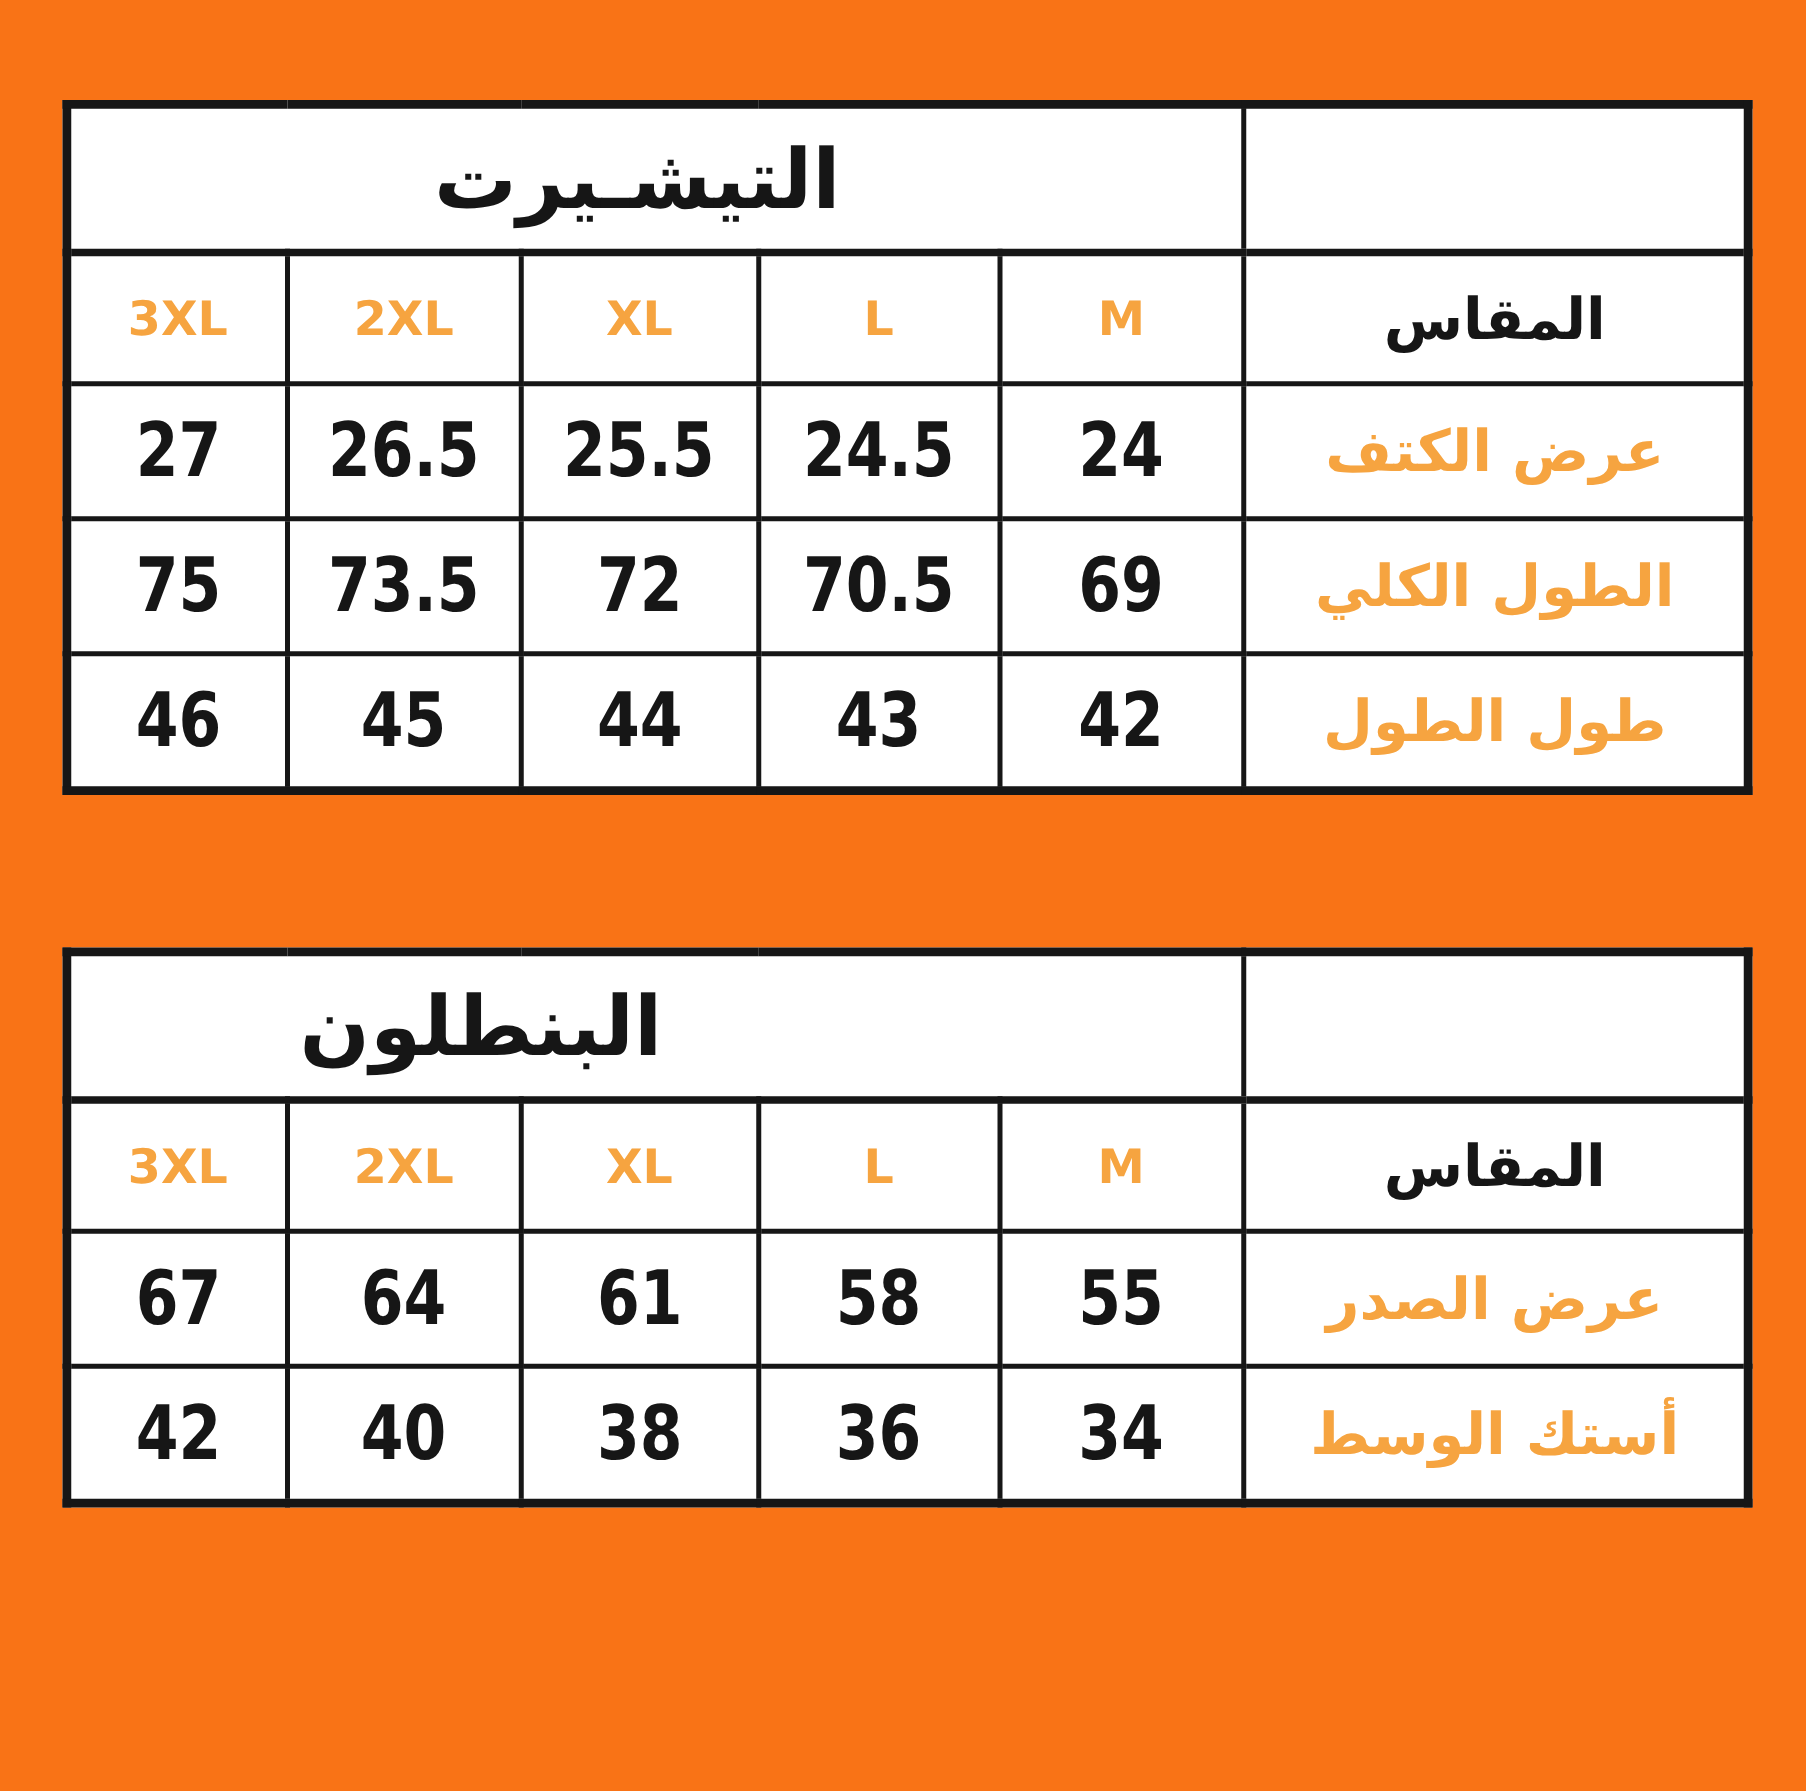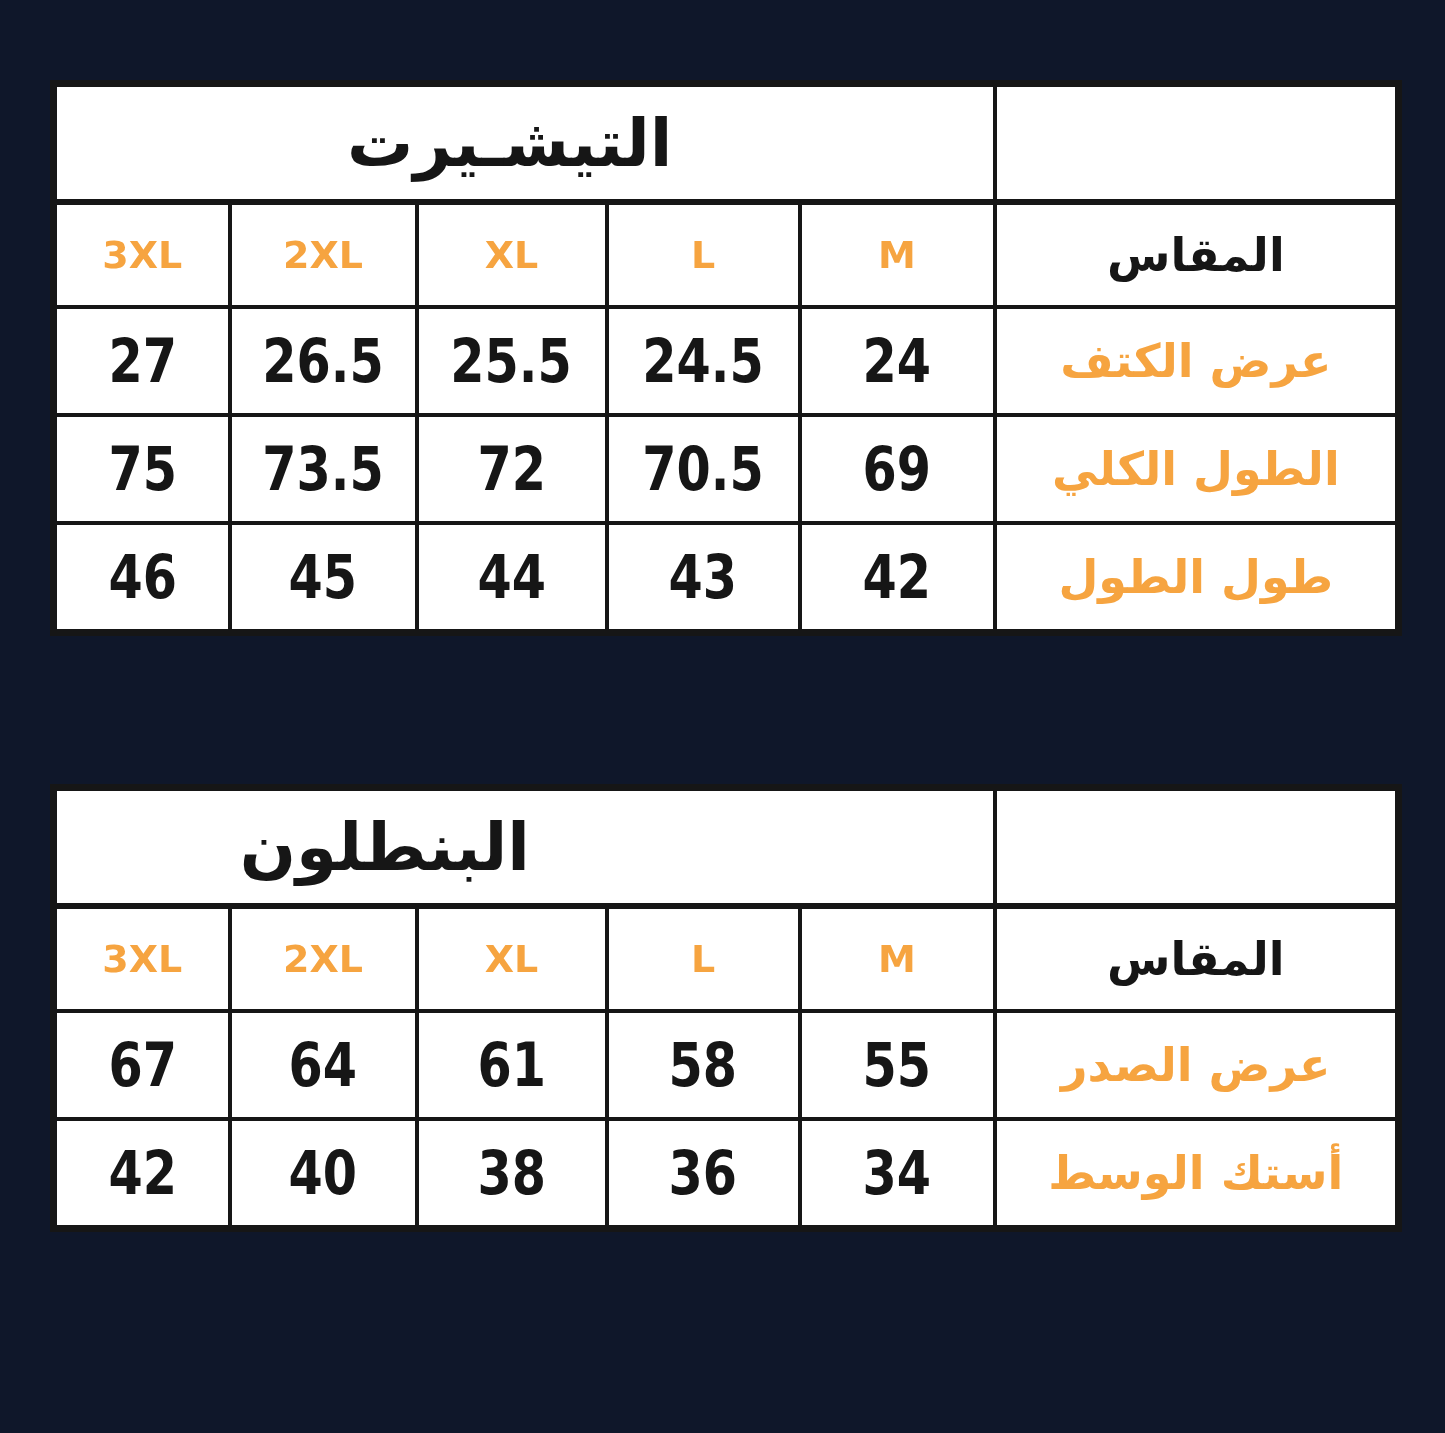--- a/index.html
+++ b/index.html
@@ -4,35 +4,35 @@
 <style>
   html, body {
     margin: 0;
     padding: 0;
     background: #ffffff;
   }
   .canvas {
     position: relative;
     width: 1445px;
     height: 1433px;
-    background: #0f172a;
+    background: #f97316;
     overflow: hidden;
     font-family: "DejaVu Sans", sans-serif;
   }
   table.size-table {
     position: absolute;
     left: 50px;
     width: 1345px;
     border-collapse: collapse;
     table-layout: fixed;
     background: #ffffff;
     border: 7px solid #161616;
   }
   #tshirt-table { top: 80px; }
-  #pants-table  { top: 784px; }
+  #pants-table  { top: 758px; }
 
   td {
     border: 4px solid #161616;
     text-align: center;
     vertical-align: middle;
     padding: 0;
     overflow: hidden;
   }
   tr.title-row td { border-bottom: 6px solid #161616; height: 112px; }
   tr.header-row td { height: 100px; }

